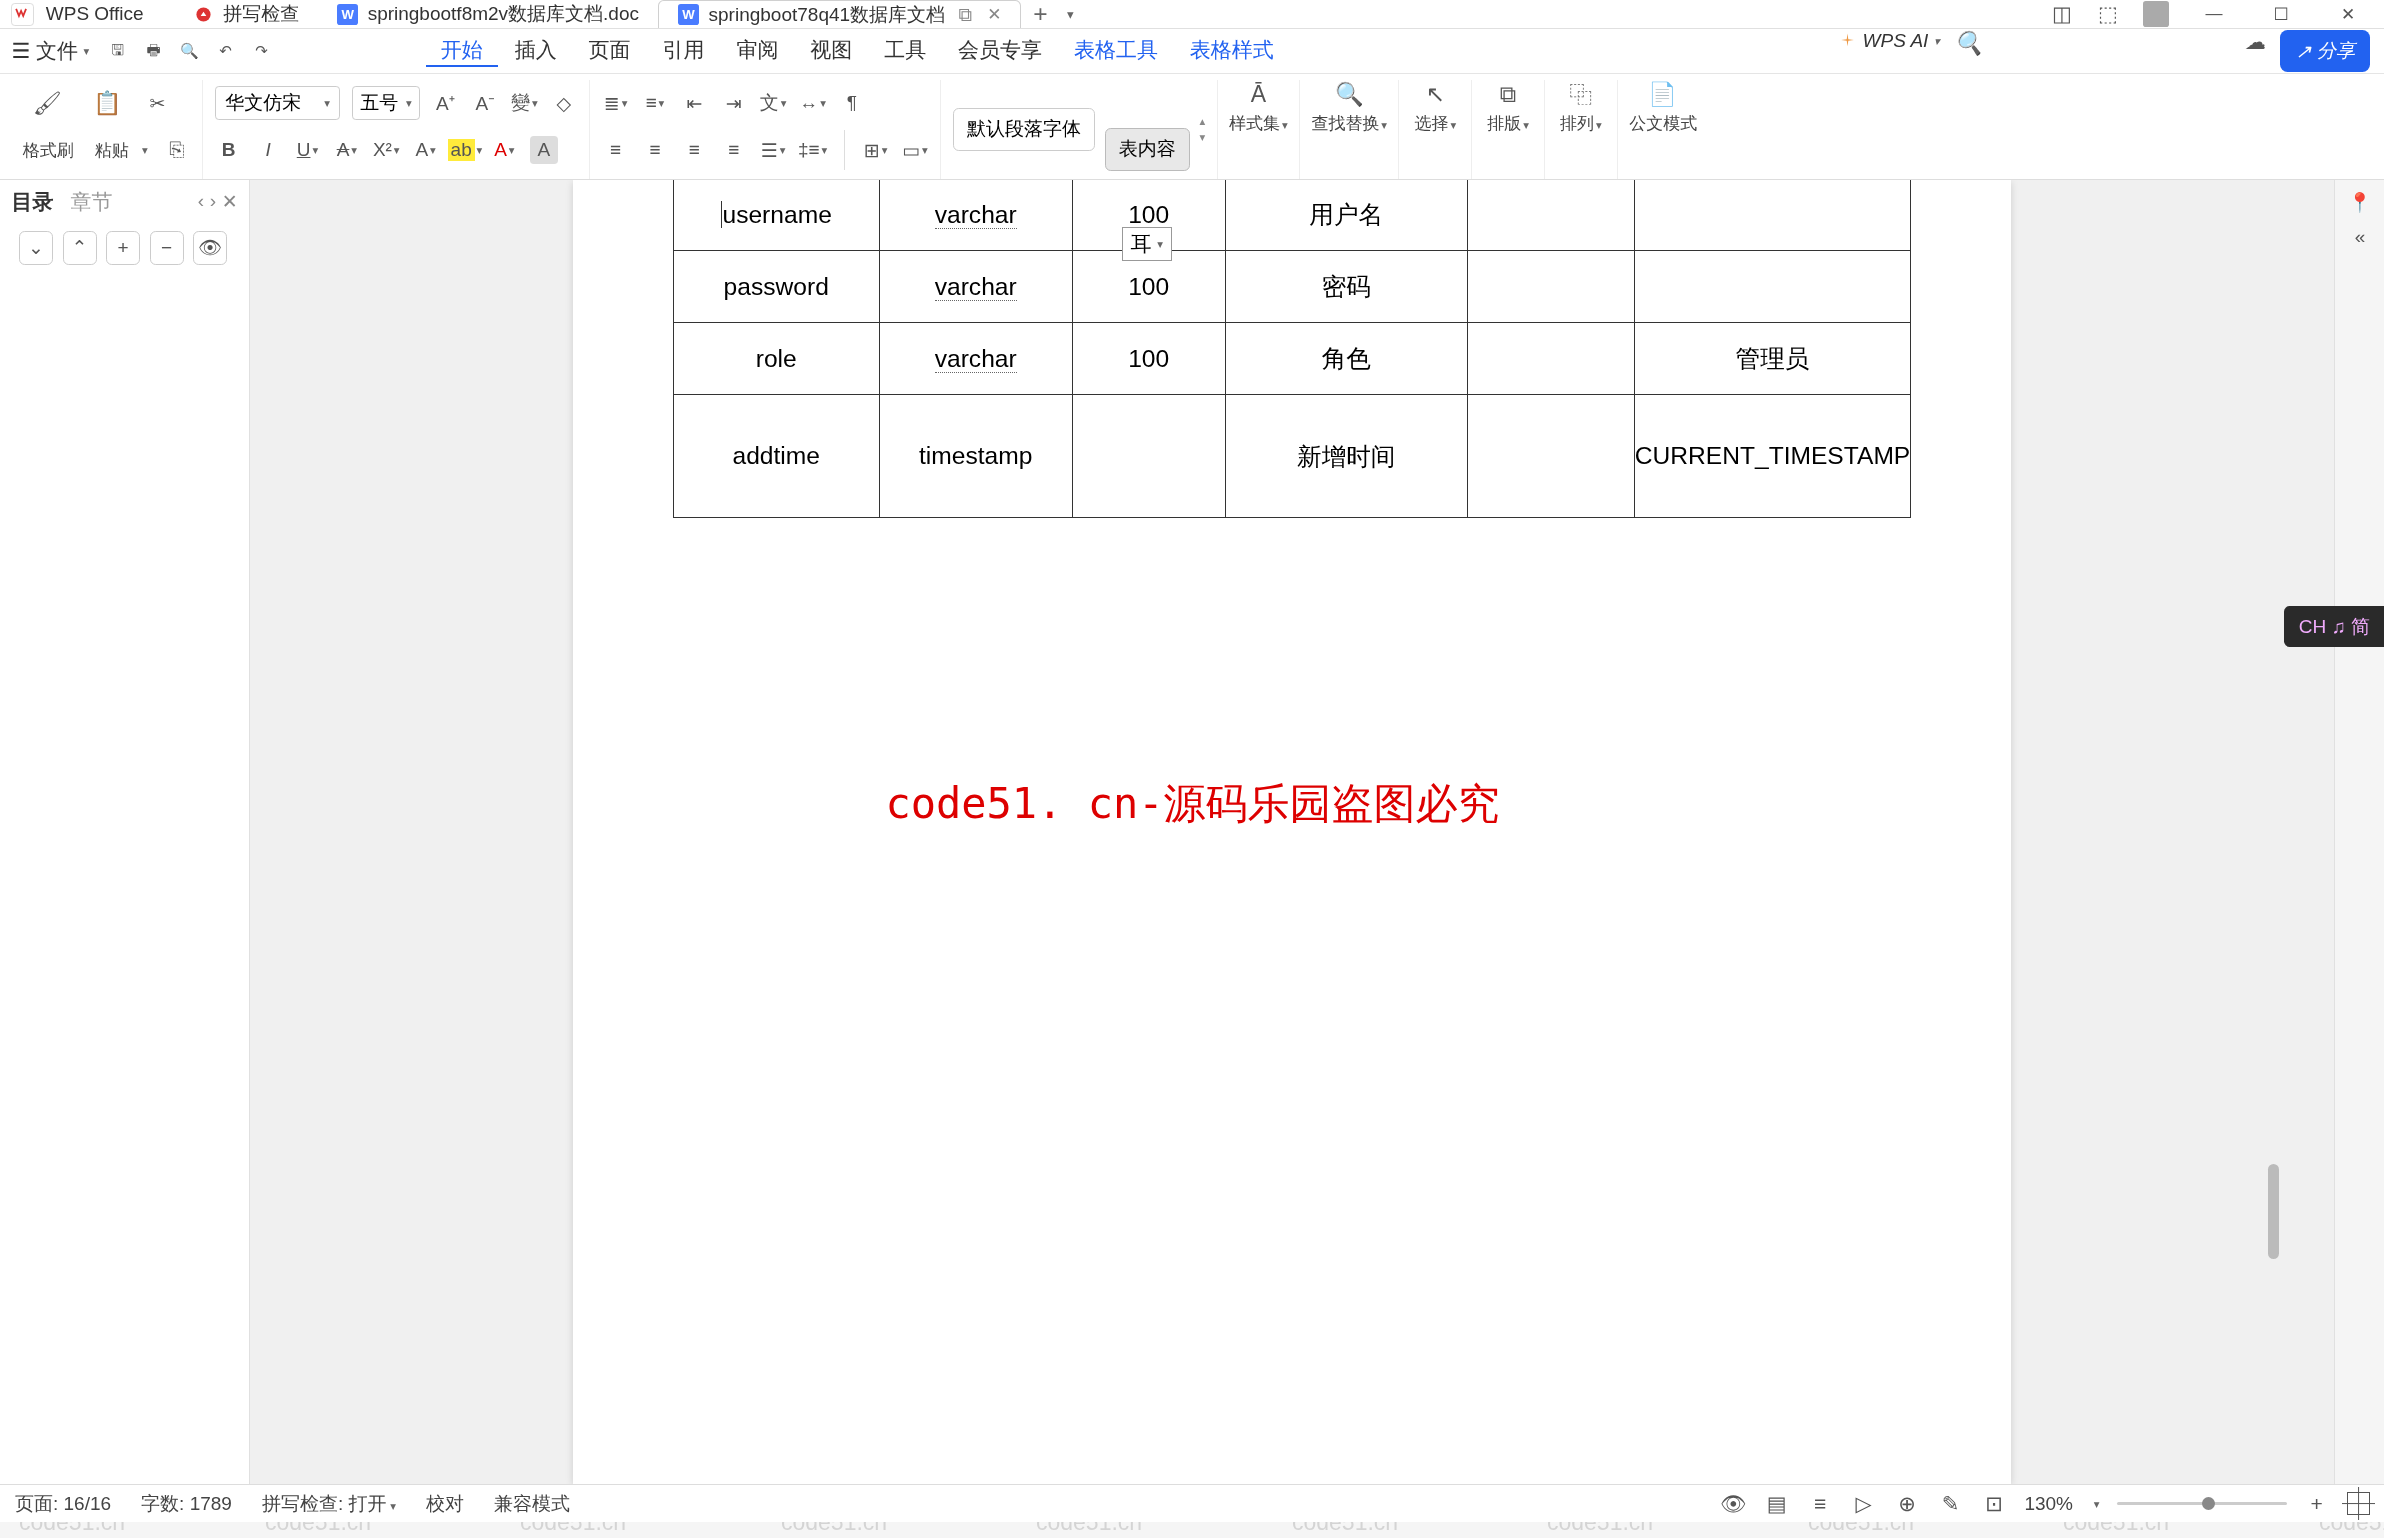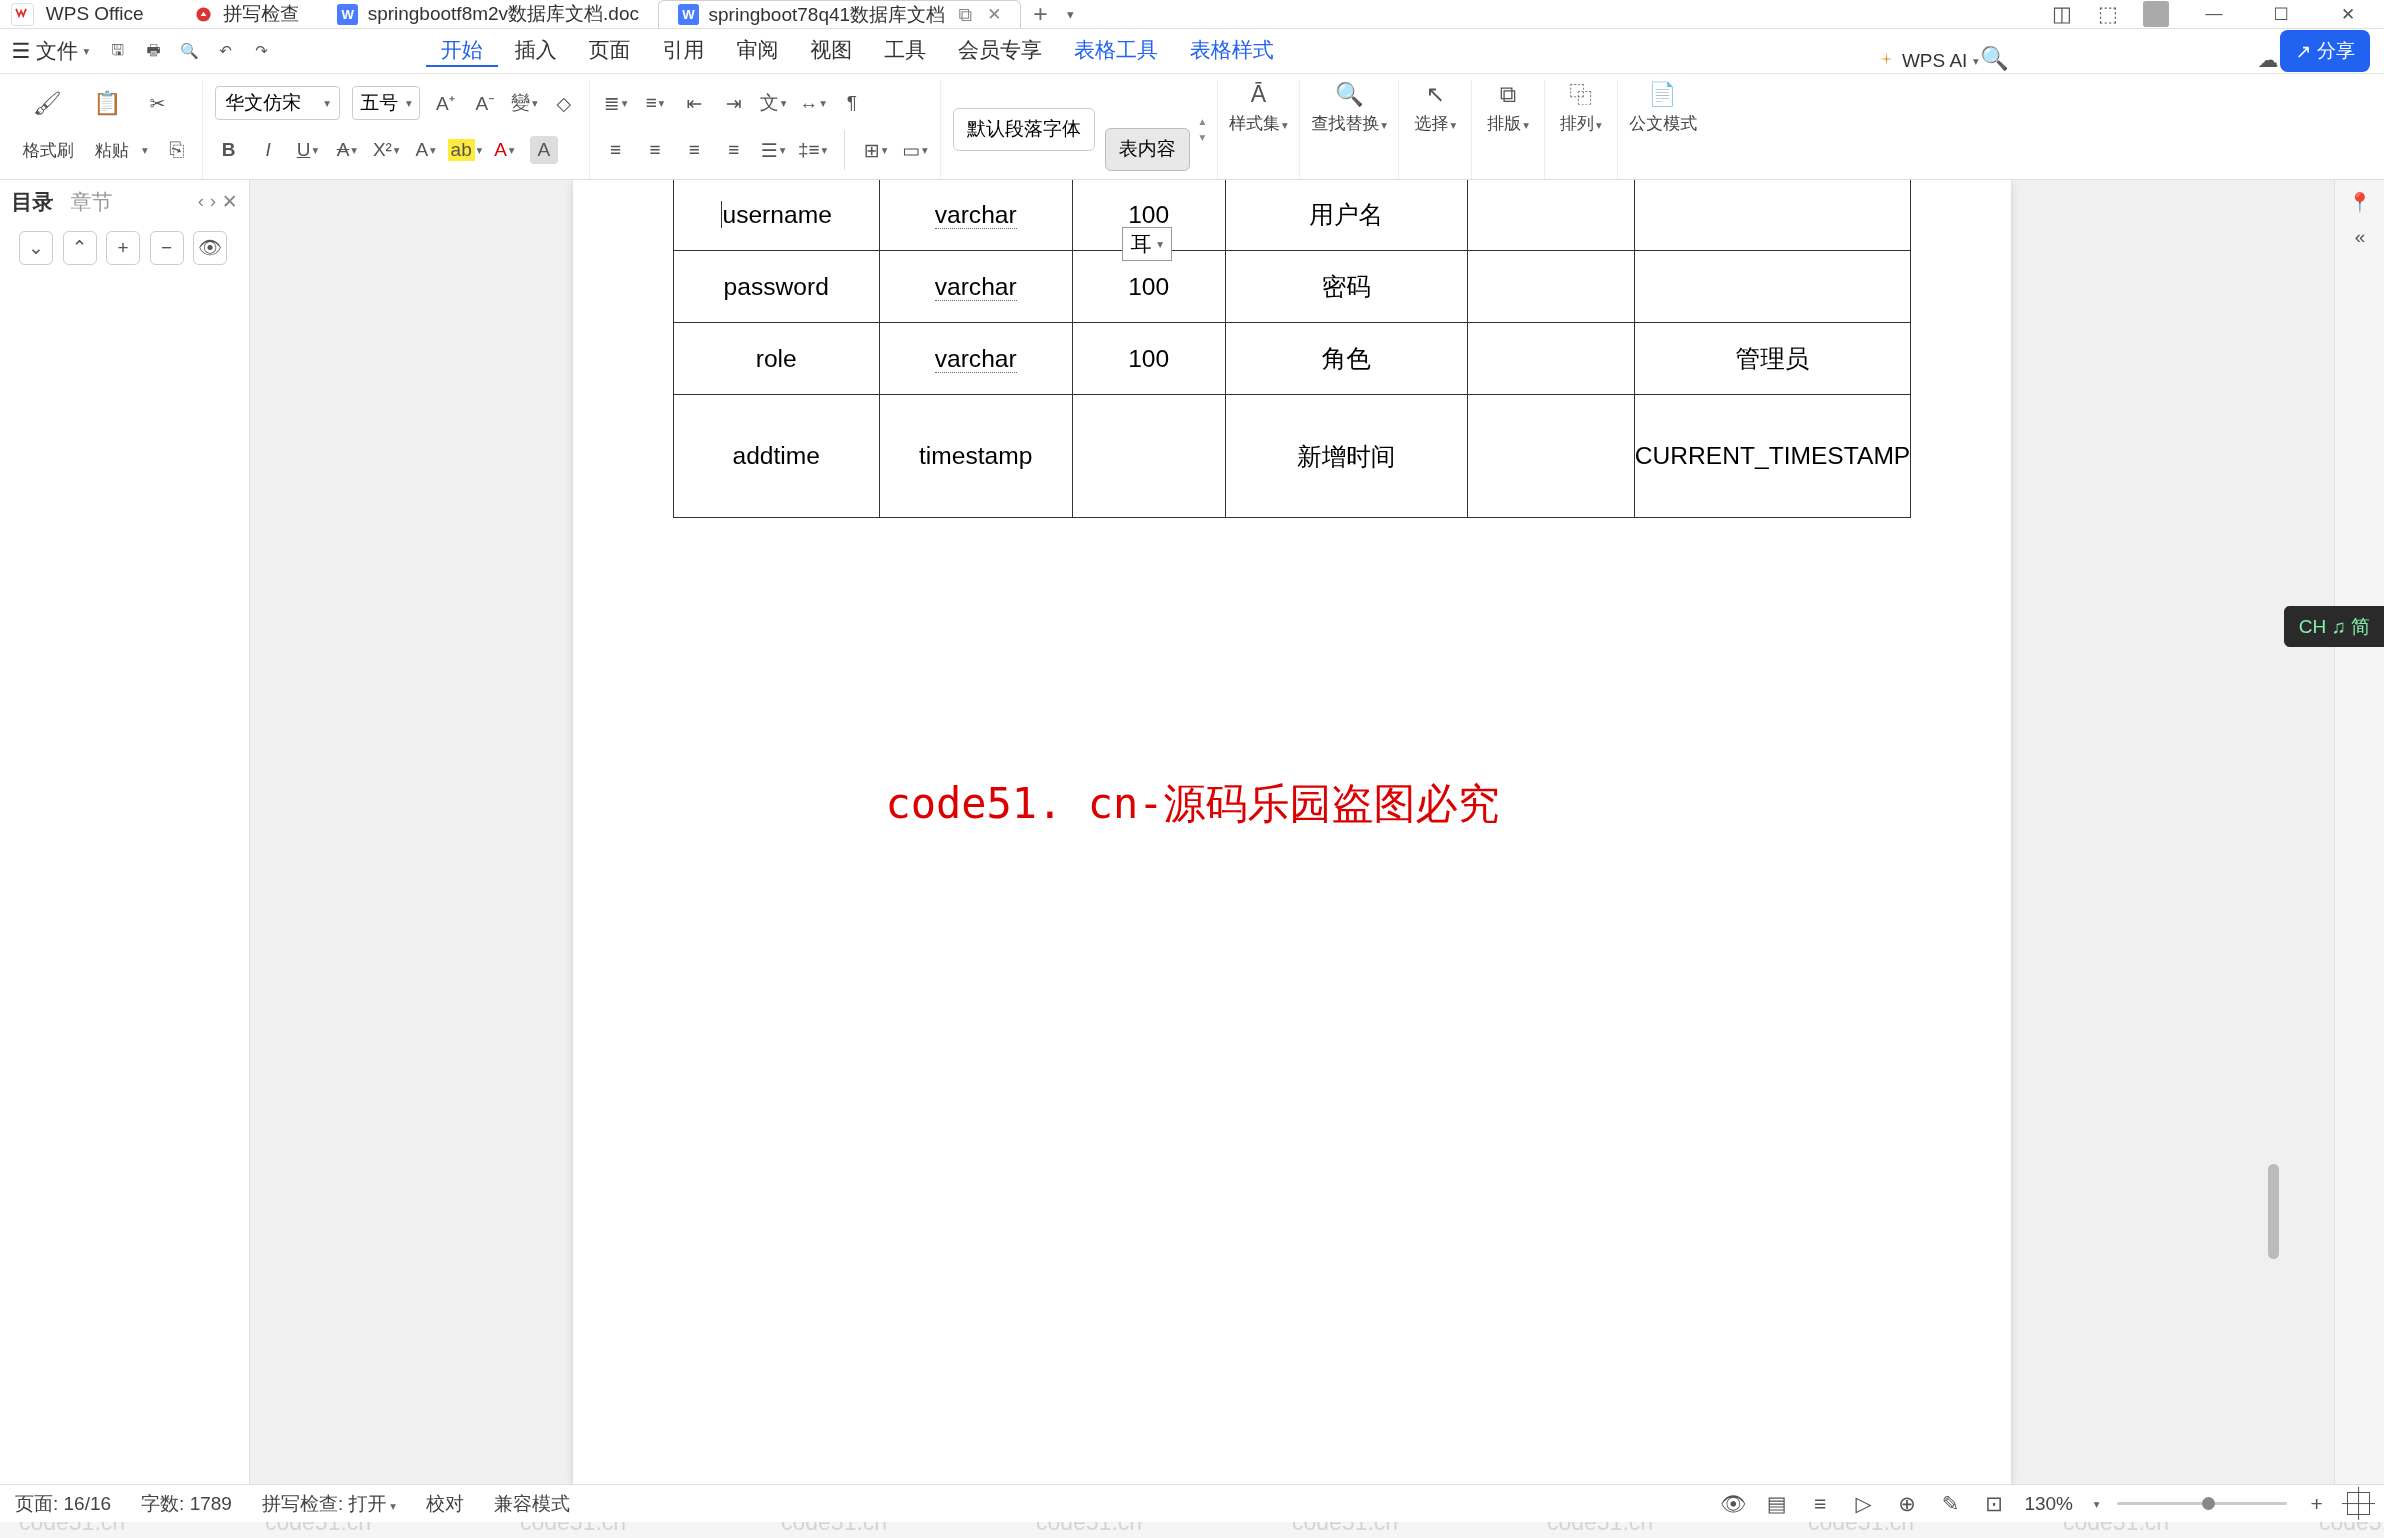--- a/index.html
+++ b/index.html
@@ -3,21 +3,21 @@
   <meta charset="utf-8">
   <style>
     * { box-sizing: border-box; margin: 0; padding: 0; font-family: "Microsoft YaHei", "SimSun", sans-serif; }
     body { width: 2385px; height: 1539px; background: #f5f5f5; overflow: hidden; position: relative; }
     
     
     .watermark-layer { position: absolute; inset: 0; pointer-events: none; z-index: 1; }
     .watermark { position: absolute; color: #999; font-size: 23px; opacity: 0.35; font-family: Arial; }
     .wm-big { position: absolute; color: #d00; font-size: 42px; font-family: "SimHei", monospace; left: 50%; transform: translateX(-50%); top: 776px; z-index: 3; }
     
-    .ime-badge { position: absolute; right: 0; top: 606px; background: #2a2a2a; color: #86efac; padding: 7.6px 15px; border-radius: 5.7px 0 0 5.7px; font-size: 19px; z-index: 10; }
+    .ime-badge { position: absolute; right: 0; top: 606px; background: #2a2a2a; color: #f0abfc; padding: 7.6px 15px; border-radius: 5.7px 0 0 5.7px; font-size: 19px; z-index: 10; }
     
     
     .titlebar { height: 29px; background: #fff; display: flex; align-items: center; border-bottom: 0.9px solid #e0e0e0; position: relative; z-index: 5; }
     .titlebar-left { display: flex; align-items: center; gap: 7.6px; padding-left: 11.4px; }
     .wps-logo { width: 23px; height: 23px; background: #fff; border: 0.9px solid #ddd; border-radius: 3.8px; display: flex; align-items: center; justify-content: center; }
     .wps-logo svg { width: 17px; height: 17px; }
     .app-title { font-size: 19px; color: #333; margin-left: 3.8px; }
     .tab-strip { display: flex; align-items: stretch; height: 100%; margin-left: 30px; gap: 0; }
     .tab { display: flex; align-items: center; gap: 9.5px; padding: 0 19px; font-size: 19px; color: #333; cursor: pointer; border-radius: 5.7px 5.7px 0 0; }
     .tab.active { background: #fff; border: 0.9px solid #d0d0d0; border-bottom: none; }
@@ -34,21 +34,21 @@
     
     
     .menubar { height: 45px; background: #fff; display: flex; align-items: center; border-bottom: 0.9px solid #e5e5e5; position: relative; z-index: 5; padding-left: 11.4px; }
     .file-menu { display: flex; align-items: center; gap: 5.7px; font-size: 21px; color: #333; cursor: pointer; }
     .quick-tools { display: flex; gap: 9.5px; margin-left: 15px; }
     .qt { width: 26.5px; height: 26.5px; display: flex; align-items: center; justify-content: center; color: #555; cursor: pointer; }
     .menus { display: flex; gap: 1.9px; margin-left: 151px; }
     .menu-item { padding: 1px 15px; font-size: 21px; color: #333; cursor: pointer; }
     .menu-item.active { color: #2262f0; border-bottom: 2.8px solid #2262f0; }
     .menu-item.tbl { color: #2262f0; }
-    .menubar-right { margin-left: auto; display: flex; align-items: flex-end; gap: 2px; padding-right: 15px; }
+    .menubar-right { margin-left: auto; display: flex; align-items: flex-start; gap: 15px; padding-right: 15px; font-style: italic; }
     .wps-ai { display: flex; align-items: center; gap: 5.7px; font-size: 19px; color: #333; }
     .search-btn { font-size: 23px; color: #555; cursor: pointer; }
     .cloud-icon { font-size: 21px; color: #555; cursor: pointer; margin-left: 246px; }
     .share-btn { background: #2262f0; color: #fff; border-radius: 7.6px; padding: 7.6px 15px; font-size: 19px; display: flex; align-items: center; gap: 5.7px; cursor: pointer; }
     
     
     .ribbon { height: 106px; background: #fff; display: flex; align-items: stretch; border-bottom: 0.9px solid #ddd; position: relative; z-index: 5; padding: 5.7px 11.4px 0; }
     .ribbon-group { display: flex; flex-direction: column; padding: 0 11.4px; border-right: 0.9px solid #eee; }
     .ribbon-group:last-child { border-right: none; }
     .rg-row { display: flex; align-items: center; gap: 11.4px; height: 47px; }

